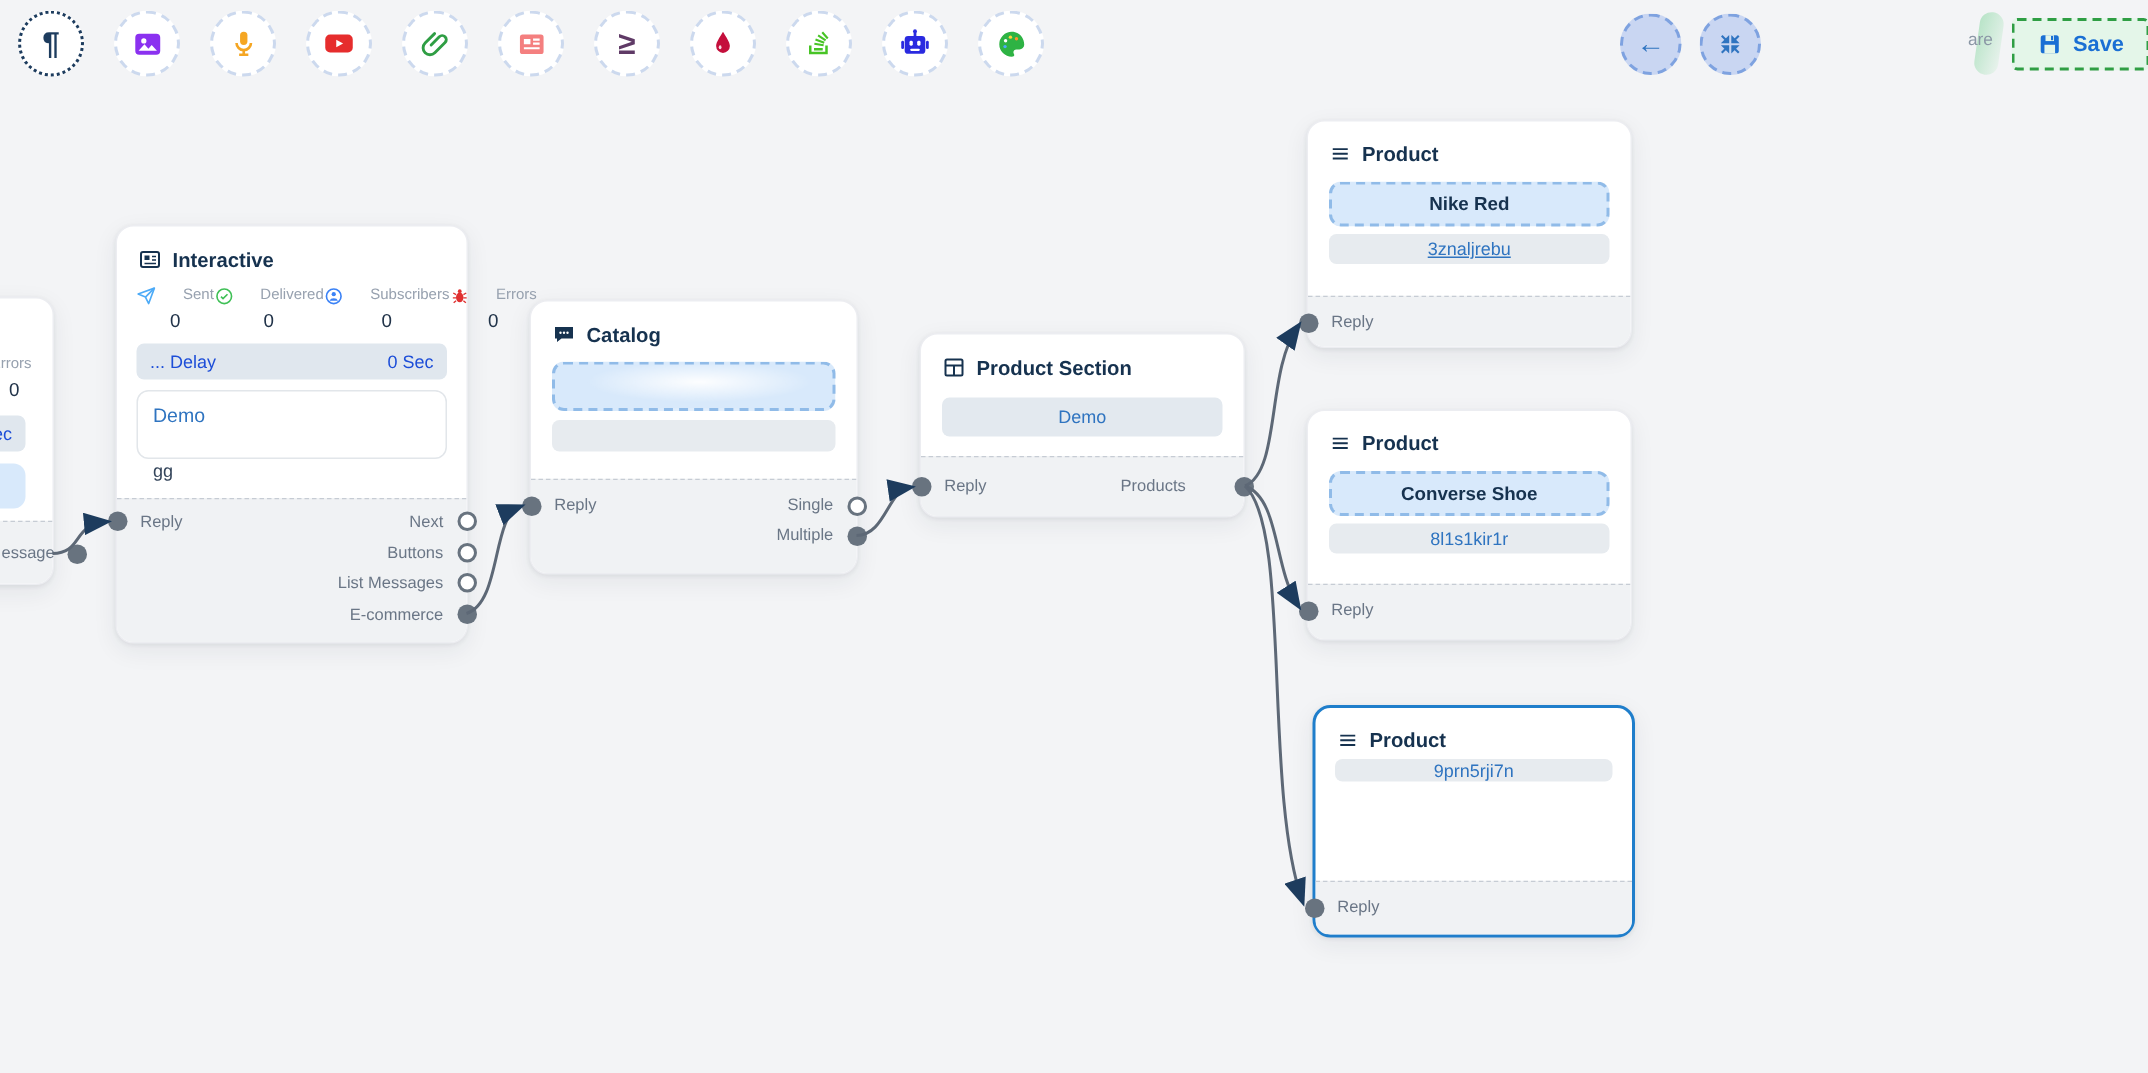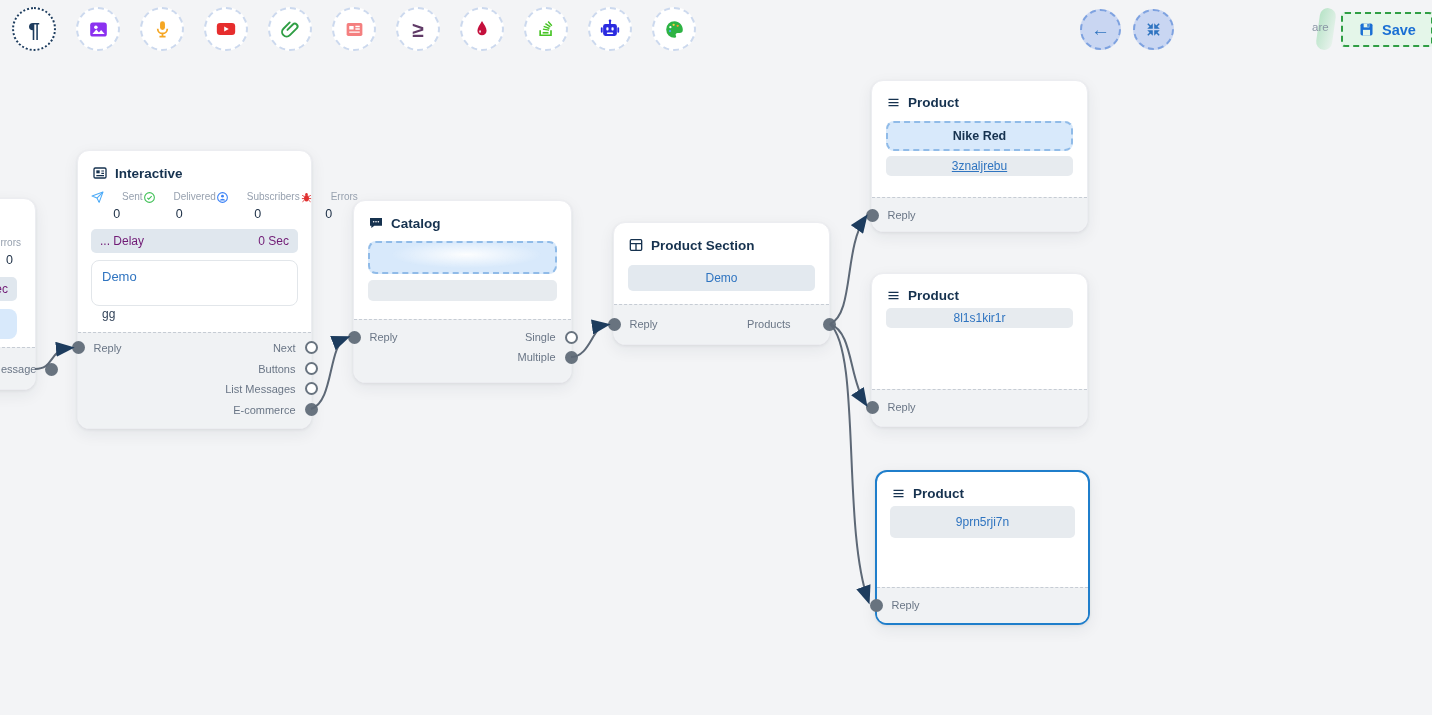--- a/index.html
+++ b/index.html
@@ -35,21 +35,21 @@
   .port-label { color:#6a7686; font-size:11px; white-space:nowrap; }
   .handle { width:13px; height:13px; border-radius:50%; background:#68737f; flex:0 0 auto; cursor:crosshair; }
   .handle.open { background:#fff; border:2px solid #68737f; }
 
   .dashed-box { background:#d8e9fb; border:2px dashed #90bbe8; border-radius:8px;
                 display:flex; align-items:center; justify-content:center;
                 color:#16324f; font-size:12.5px; font-weight:bold; }
   .gray-pill { background:#e7ebef; border-radius:5px; display:flex; align-items:center; justify-content:center;
                color:#2f74c0; font-size:12px; }
   .delay-row { background:#e0e7ee; border-radius:5px; display:flex; align-items:center; justify-content:space-between;
-               padding:0 9px; color:#701a75; font-size:12px; }
+               padding:0 9px; color:#1d4ed8; font-size:12px; }
 
   .stats { display:flex; justify-content:space-between; padding:10px 13px 0 13px; }
   .stat { display:flex; flex-direction:column; align-items:center; }
   .stat-top { display:flex; gap:18px; color:#97a1af; font-size:10px; }
   .stat-val { color:#22344a; font-size:12.5px; margin-top:3px; }
 
   .field-card { background:#fff; border:1px solid #e2e6ea; border-radius:8px; padding:8px 10px; }
   .field-title { color:#2f74c0; font-size:13px; }
   .field-body { color:#33445a; font-size:12px; margin-top:23px; }
 
@@ -335,39 +335,42 @@
   </div>
 </div>
 
 <div class="node" style="left:871px; top:273px; width:217px; height:154px;">
   <div class="node-header">
     <svg width="15" height="15" viewBox="0 0 24 24">
         <path d="M4 7h16M4 12h16M4 17h16" stroke="#16324f" stroke-width="2"></path>
       </svg>
     <span>Product</span>
   </div>
+  <div class="dashed-box" style="margin:11px 14px 0 14px; height:30px;">
+    <span>Converse Shoe</span>
+  </div>
   <div class="gray-pill" style="margin:5px 14px 0 14px; height:20px;">
     <span>8l1s1kir1r</span>
   </div>
   <div class="node-footer" style="height:37px;">
     <div class="port" style="left:-6.5px; top:10px;">
       <span class="handle"></span>
       <span class="port-label">Reply</span>
     </div>
   </div>
 </div>
 
 <div class="node selected" style="left:875px; top:470px; width:215px; height:155px;">
   <div class="node-header">
     <svg width="15" height="15" viewBox="0 0 24 24">
         <path d="M4 7h16M4 12h16M4 17h16" stroke="#16324f" stroke-width="2"></path>
       </svg>
     <span>Product</span>
   </div>
-  <div class="gray-pill" style="margin:5px 13px 0 13px; height:32px;">
+  <div class="gray-pill" style="margin:5px 13px 0 13px; height:15px;">
     <span>9prn5rji7n</span>
   </div>
   <div class="node-footer" style="height:36px;">
     <div class="port" style="left:-7.5px; top:10px;">
       <span class="handle"></span>
       <span class="port-label">Reply</span>
     </div>
   </div>
 </div>
 

